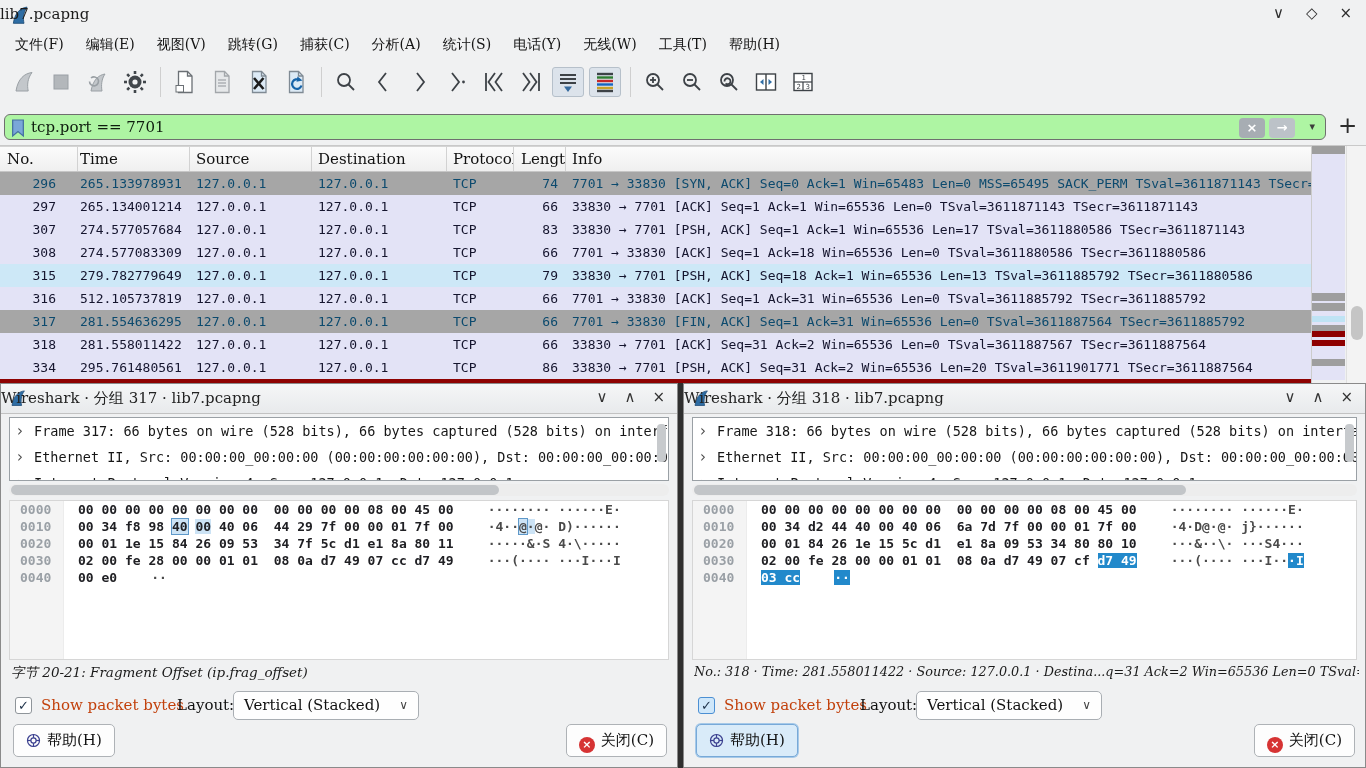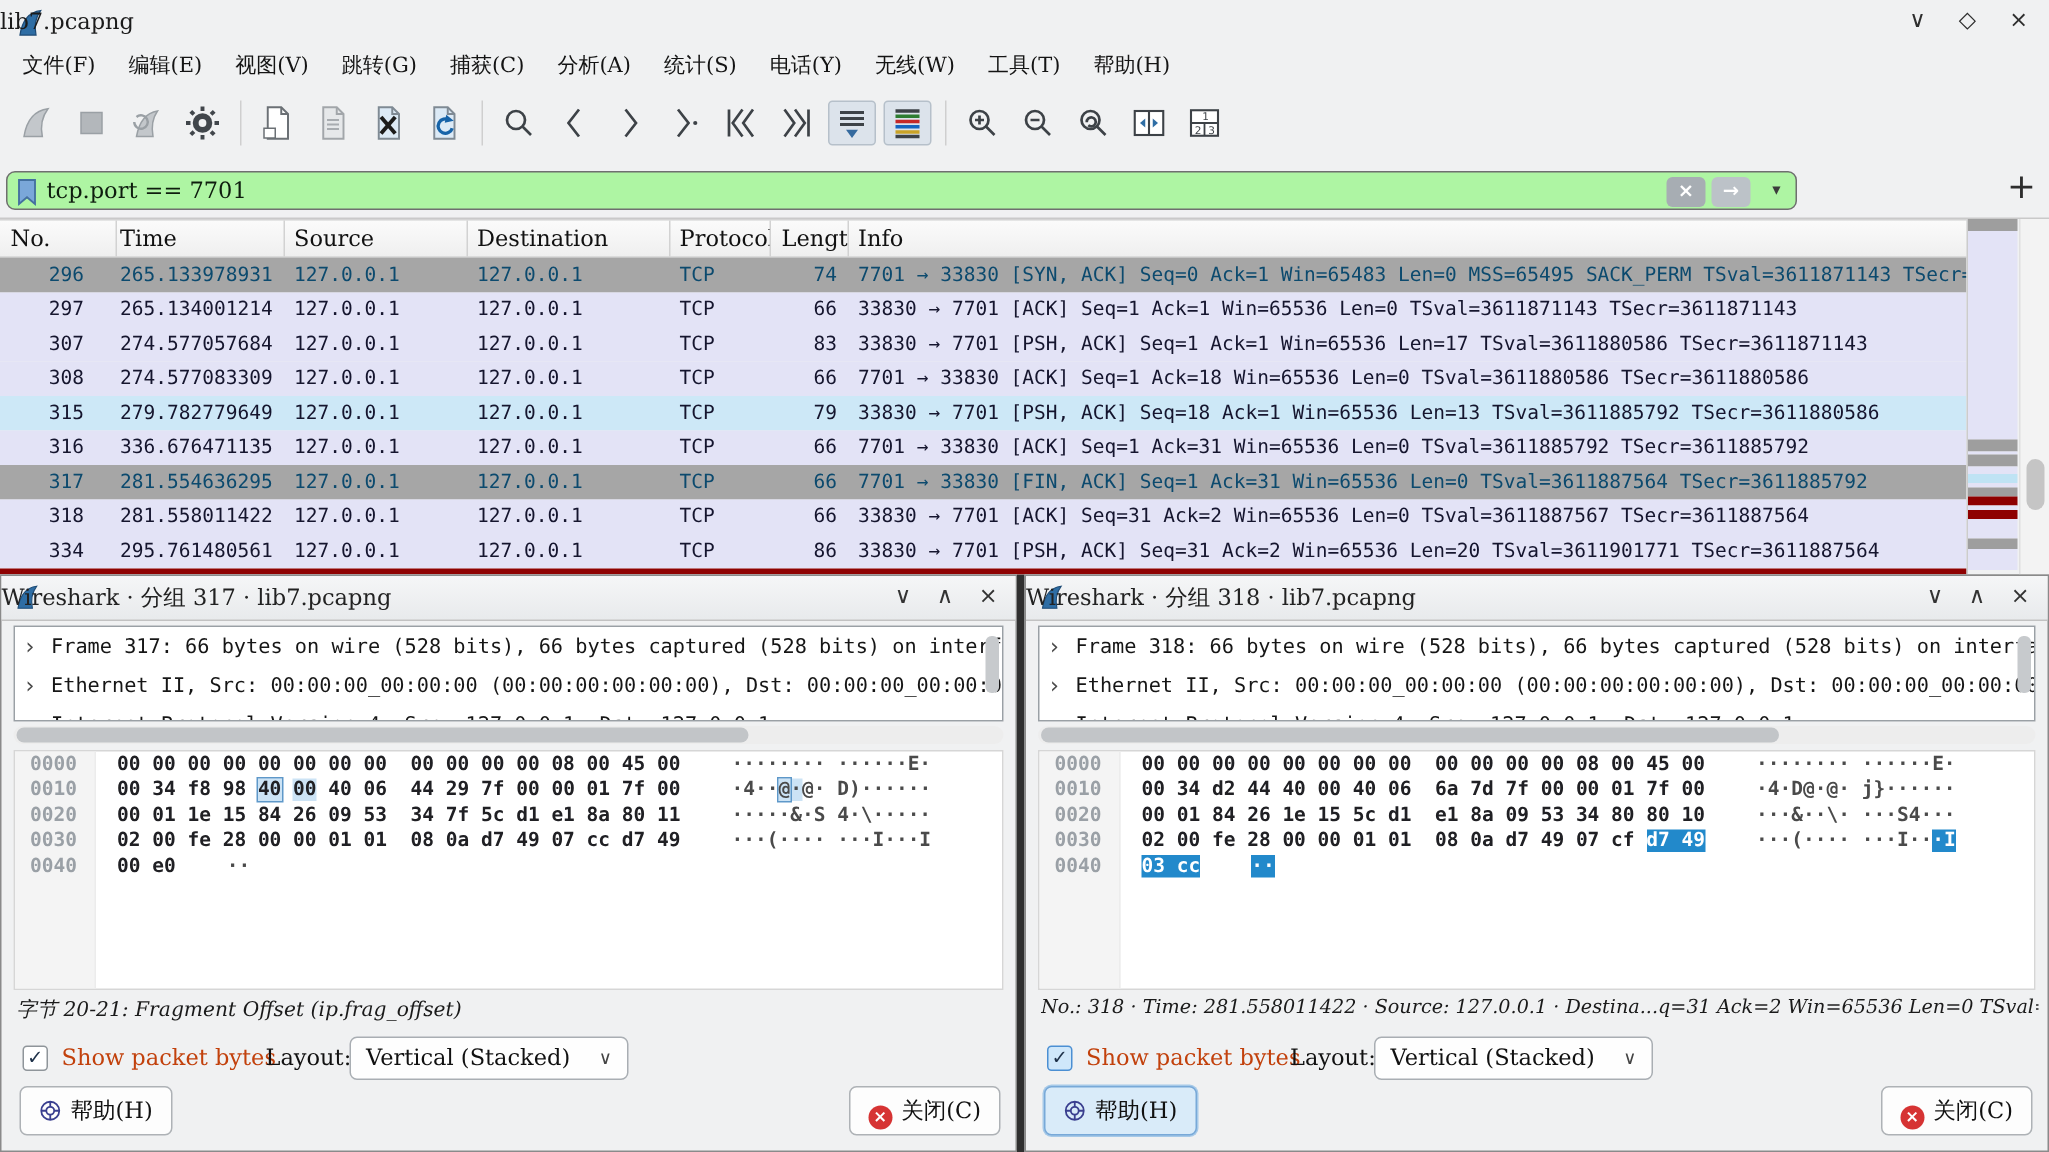--- a/index.html
+++ b/index.html
@@ -22,21 +22,21 @@
 
   #toolbar { position:absolute; left:0; top:58px; width:1366px; height:48px;
              display:flex; align-items:center; padding-left:8px; }
   .tbtn { width:32px; height:30px; display:flex; align-items:center; justify-content:center;
           border-radius:3px; margin-right:5px; }
   .tbtn.active { background:#dce3eb; border:1px solid #b6c0ca; }
   .tsep { width:1px; height:30px; background:#cfcfcf; margin:0 8px 0 4px; }
 
   #filterbar { position:absolute; left:0; top:108px; width:1366px; height:38px;
                border-bottom:1px solid #c9c9c9; }
-  #filter-wrap { position:absolute; left:4px; top:6px; width:1194px; height:26px;
+  #filter-wrap { position:absolute; left:4px; top:6px; width:1322px; height:26px;
                  background:#aef5a3; border:1px solid #6f6f6f; border-radius:6px;text-decoration:underline; }
   #filter-wrap svg { position:absolute; left:5px; top:3px; }
   #filter-input { position:absolute; left:26px; top:0; width:900px; height:24px;
                   border:none; outline:none; background:transparent;
                   font:15px "DejaVu Serif", serif; color:#0e1d0e; }
   .fbtn { position:absolute; top:3px; width:26px; height:20px; border-radius:4px;
           color:#fff; text-align:center; line-height:20px; font-weight:bold;
           font-family:"DejaVu Sans",sans-serif; font-size:13px; }
   #fclear { right:60px; background:#a7adb3; }
   #fapply { right:30px; background:#bcc2c8; }
@@ -403,21 +403,21 @@
         <span class="cell c-no">315</span>
         <span class="cell c-time">279.782779649</span>
         <span class="cell c-src">127.0.0.1</span>
         <span class="cell c-dst">127.0.0.1</span>
         <span class="cell c-proto">TCP</span>
         <span class="cell c-len">79</span>
         <span class="cell c-info">33830 → 7701 [PSH, ACK] Seq=18 Ack=1 Win=65536 Len=13 TSval=3611885792 TSecr=3611880586</span>
       </div>
       <div class="prow row-lavender">
         <span class="cell c-no">316</span>
-        <span class="cell c-time">336.676471135</span>
+        <span class="cell c-time">512.105737819</span>
         <span class="cell c-src">127.0.0.1</span>
         <span class="cell c-dst">127.0.0.1</span>
         <span class="cell c-proto">TCP</span>
         <span class="cell c-len">66</span>
         <span class="cell c-info">7701 → 33830 [ACK] Seq=1 Ack=31 Win=65536 Len=0 TSval=3611885792 TSecr=3611885792</span>
       </div>
       <div class="prow row-gray">
         <span class="cell c-no">317</span>
         <span class="cell c-time">281.554636295</span>
         <span class="cell c-src">127.0.0.1</span>

